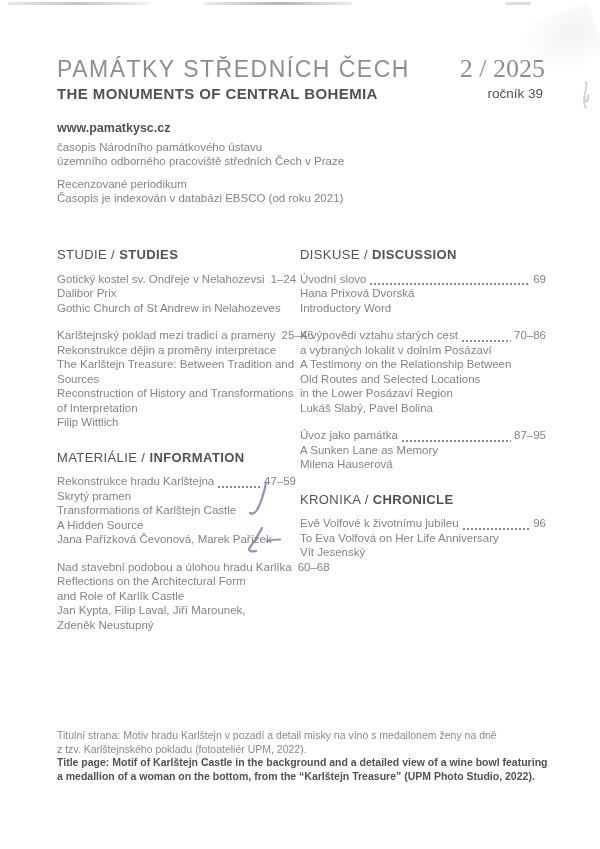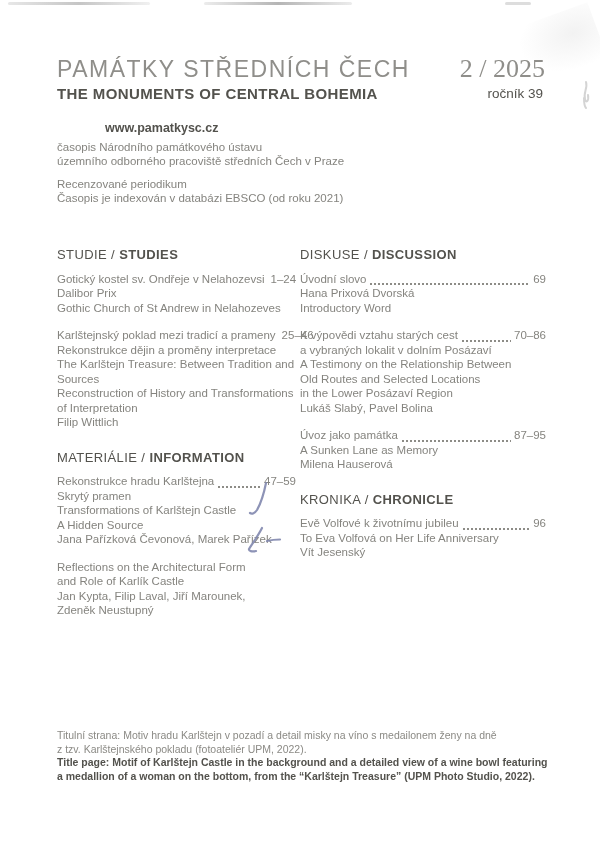--- a/index.html
+++ b/index.html
@@ -18,21 +18,21 @@
 
   
   .header{position:absolute;left:57px;top:56px;right:55px;}
   .titles{float:left;}
   .jt-cs{font-size:23px;letter-spacing:1.5px;color:#8f8e8a;font-weight:400;line-height:26px;}
   .jt-en{font-size:15px;letter-spacing:.4px;color:#53524d;font-weight:700;line-height:19px;margin-top:2px;}
   .issue-box{float:right;text-align:right;}
   .issue{font-family:"Liberation Serif","DejaVu Serif",serif;font-size:26px;color:#8f8e8a;line-height:26px;}
   .volume{font-size:13.5px;color:#53524d;margin-top:4px;margin-right:2px;}
 
-  .webline{position:absolute;left:57px;top:121px;font-size:12.5px;font-weight:700;color:#53524d;margin-left:48px;}
+  .webline{position:absolute;left:57px;top:121px;font-size:12.5px;font-weight:700;color:#53524d;}
   .infoblock{position:absolute;left:57px;top:140px;font-size:11.5px;line-height:14px;color:#85847f;}
   .infoblock .para{margin-bottom:9px;}
 
   
   .col{position:absolute;top:248px;font-size:11.5px;line-height:14.5px;}
   .col.left{left:57px;width:239px;}
   .col.right{left:300px;width:246px;}
   .sec-heading{font-size:13px;color:#53524d;letter-spacing:.4px;margin-bottom:9px;}
   .sec-heading .cs{font-weight:400;}
   .sec-heading .en{font-weight:700;}
@@ -130,20 +130,25 @@
         <span class="leader"></span>
         <span class="pg">47–59</span>
       </div>
       <div class="l">Skrytý pramen</div>
       <div class="l">Transformations of Karlštejn Castle</div>
       <div class="l">A Hidden Source</div>
       <div class="l">Jana Pařízková Čevonová, Marek Pařízek</div>
     </div>
 
     <div class="entry">
+      <div class="t-row">
+        <span class="t">Nad stavební podobou a úlohou hradu Karlíka</span>
+        <span class="leader"></span>
+        <span class="pg">60–68</span>
+      </div>
       <div class="l">Reflections on the Architectural Form</div>
       <div class="l">and Role of Karlík Castle</div>
       <div class="l">Jan Kypta, Filip Laval, Jiří Marounek,</div>
       <div class="l">Zdeněk Neustupný</div>
     </div>
 
   </div>
 
   <div class="col right">
 

